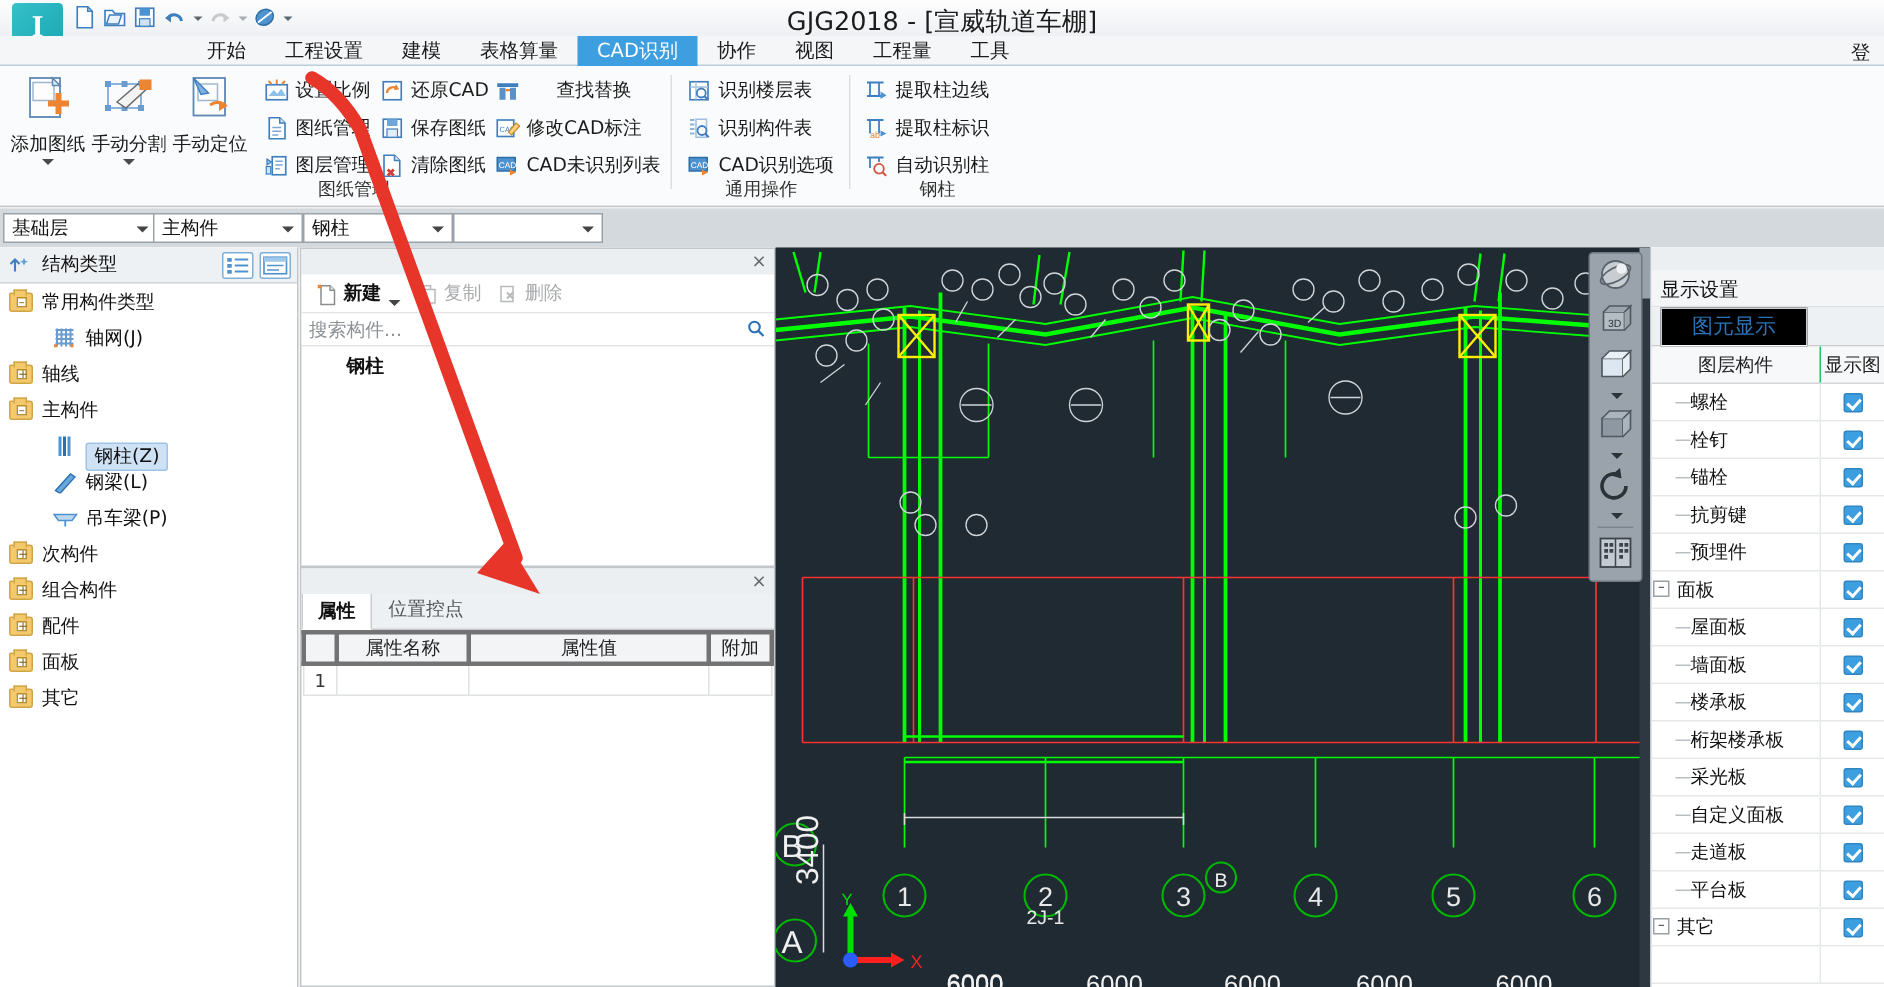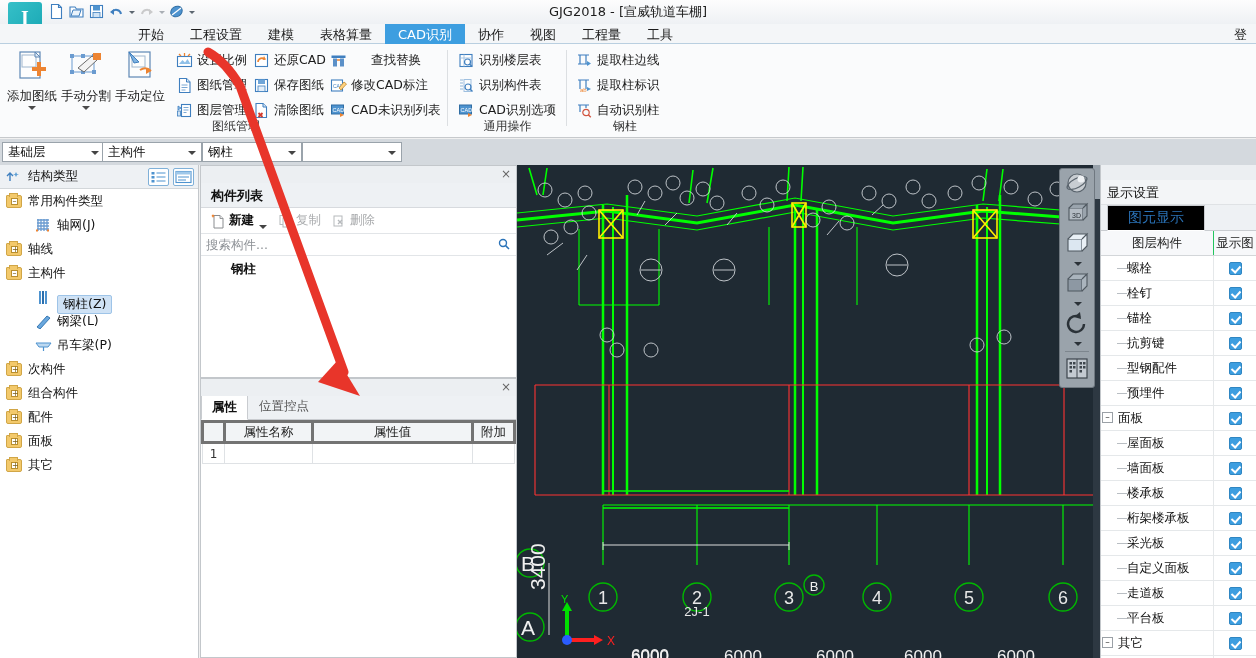--- a/index.html
+++ b/index.html
@@ -8,21 +8,21 @@
     font-family:"DejaVu Sans","Liberation Sans",sans-serif;
     font-size:12px; color:#111; background:#f0f0f0;
     -webkit-font-smoothing:none;
   }
   .app { position:relative; width:1256px; height:658px; }
 
   
   .titlebar{ position:absolute; left:0; top:0; width:1256px; height:24px;
     background:linear-gradient(#fdfdfd,#eef1f4); }
   .title-text{ position:absolute; left:0; top:3px; width:1256px; text-align:center;
-    font-size:13px; color:#1c1c1c; }
+    font-size:17px; color:#1c1c1c; }
   .qat{ position:absolute; left:48px; top:3px; display:flex; align-items:center; gap:3px; }
   .qicon{ width:17px; height:17px; position:relative; cursor:pointer; }
   .qcaret{ width:7px; height:17px; position:relative; }
   .qcaret:after{ content:""; position:absolute; left:1px; top:8px;
     border-left:3px solid transparent; border-right:3px solid transparent;
     border-top:3px solid #5c6670; }
 
   
   .logo{ position:absolute; left:8px; top:2px; width:34px; height:34px;
     background:linear-gradient(135deg,#36c0c8,#18a7b4); border-radius:3px;
@@ -590,21 +590,20 @@
           </span>
         <span class="lbl">其它</span>
       </div>
     </div>
   </div>
 
   <div class="cpanel">
     <div class="pbar">
       <span class="pclose">×</span>
     </div>
-    <div class="ptitle">构件列表</div>
     <div class="ptool">
       <span class="tbtn">
         <span class="ti">
           <svg width="15" height="15" viewBox="0 0 15 15">
               <path d="M3 1.5h6l3 3v9.5h-9z" fill="#fff" stroke="#8a8d90" stroke-width="1"></path>
               <path d="M9 1.5v3h3" fill="#ececec" stroke="#8a8d90" stroke-width="0.9"></path>
               <path d="M1 1 l2 2 M3 1 l-2 2" stroke="#ed8432" stroke-width="1.2"></path>
             </svg>
         </span>
         <span style="font-weight:bold">新建</span>
@@ -937,31 +936,20 @@
           </div>
           <div class="lc2">
             <span class="chk"></span>
           </div>
         </div>
       <div class="lrow">
           <div class="lc1">
             <span class="lindent l2">
               <span class="tdash"></span>
             </span>
-            <span>型钢配件</span>
-          </div>
-          <div class="lc2">
-            <span class="chk"></span>
-          </div>
-        </div>
-      <div class="lrow">
-          <div class="lc1">
-            <span class="lindent l2">
-              <span class="tdash"></span>
-            </span>
             <span>预埋件</span>
           </div>
           <div class="lc2">
             <span class="chk"></span>
           </div>
         </div>
       <div class="lrow">
           <div class="lc1">
             <span class="lindent">
               <span class="texp">–</span>

